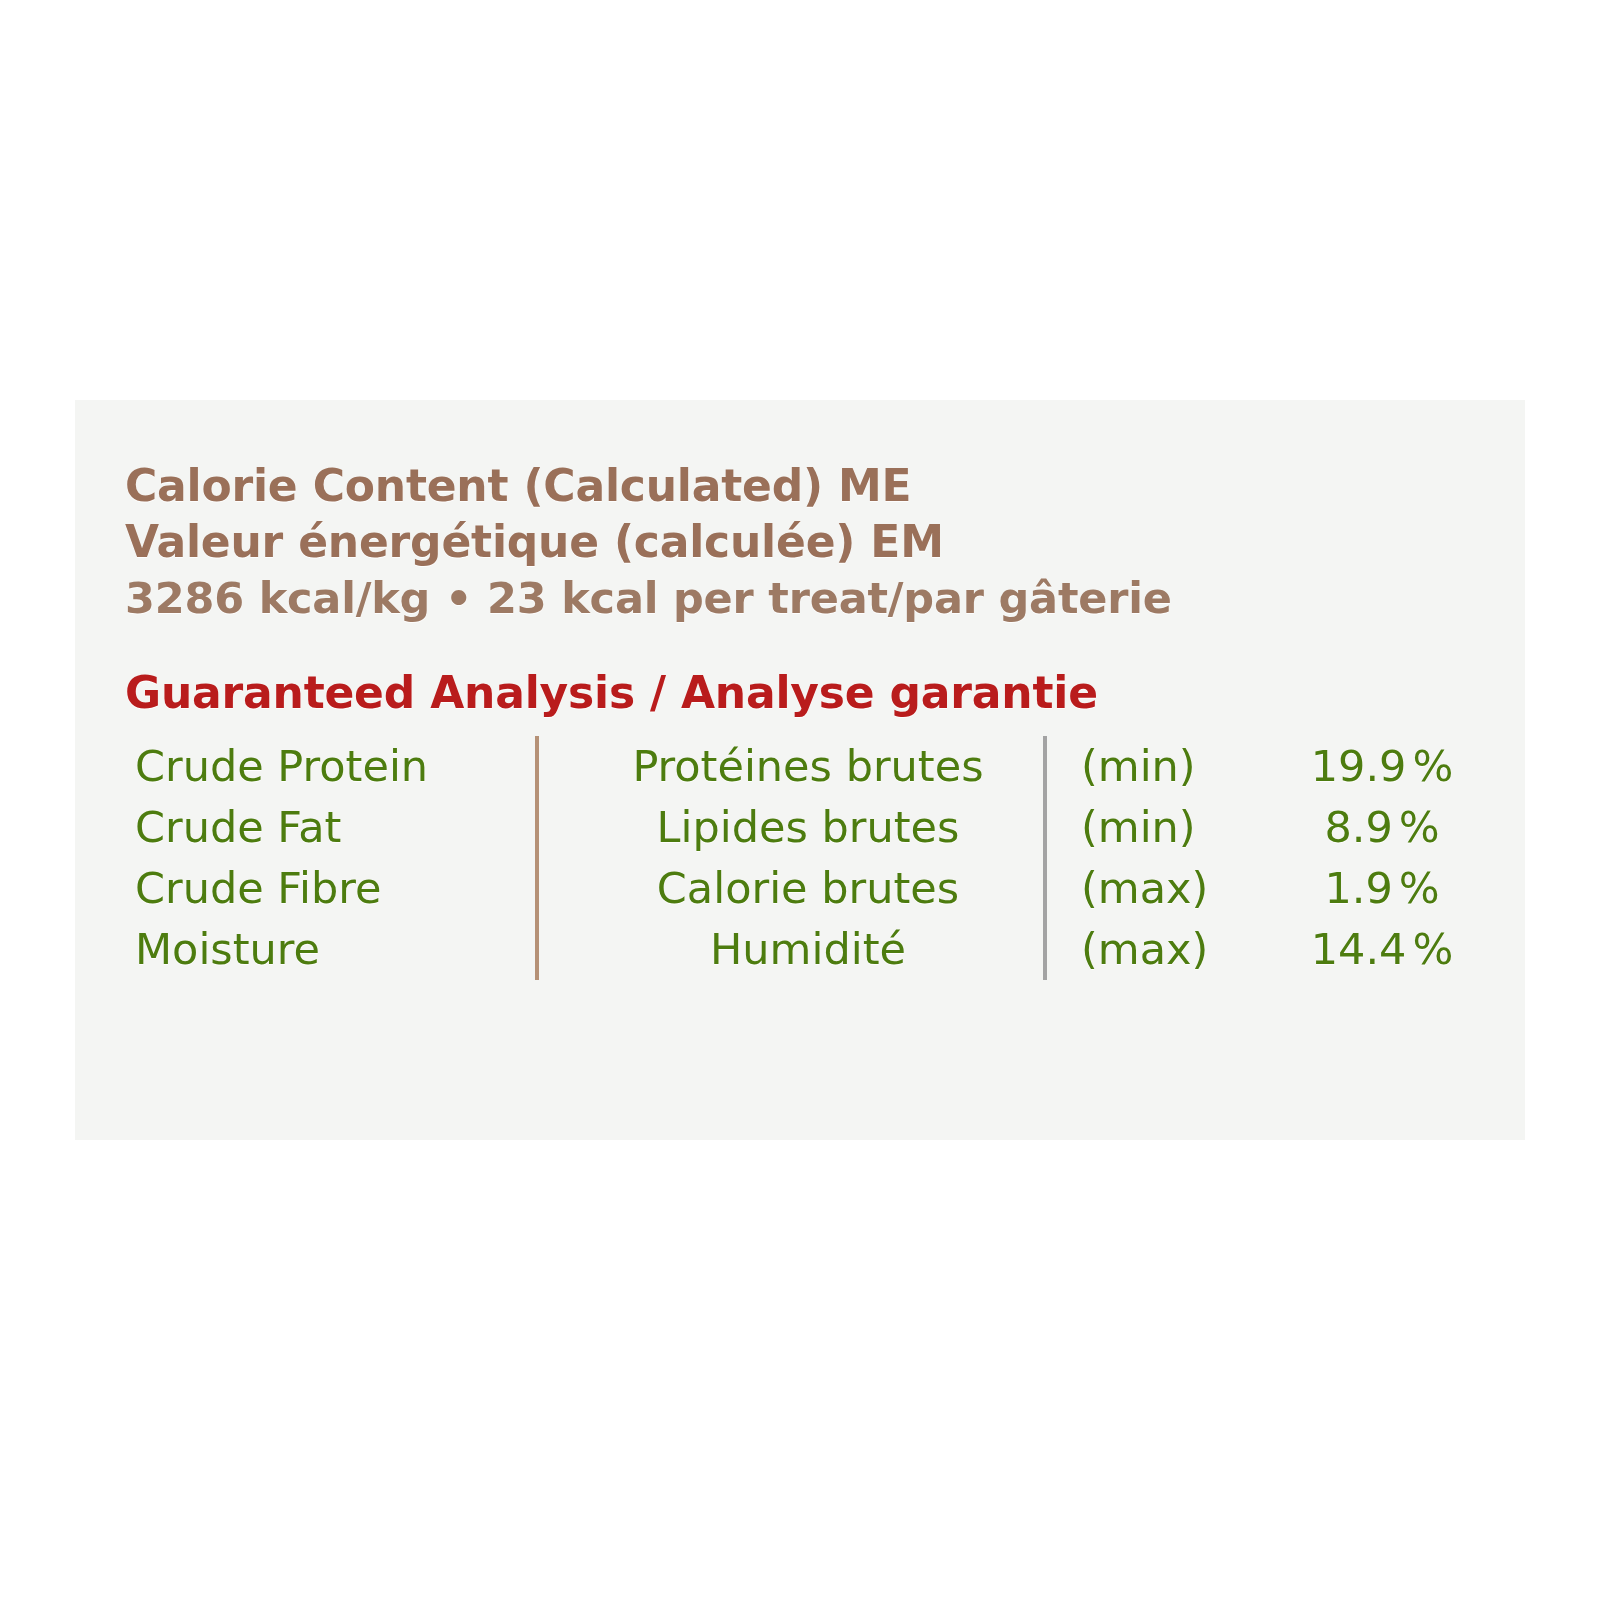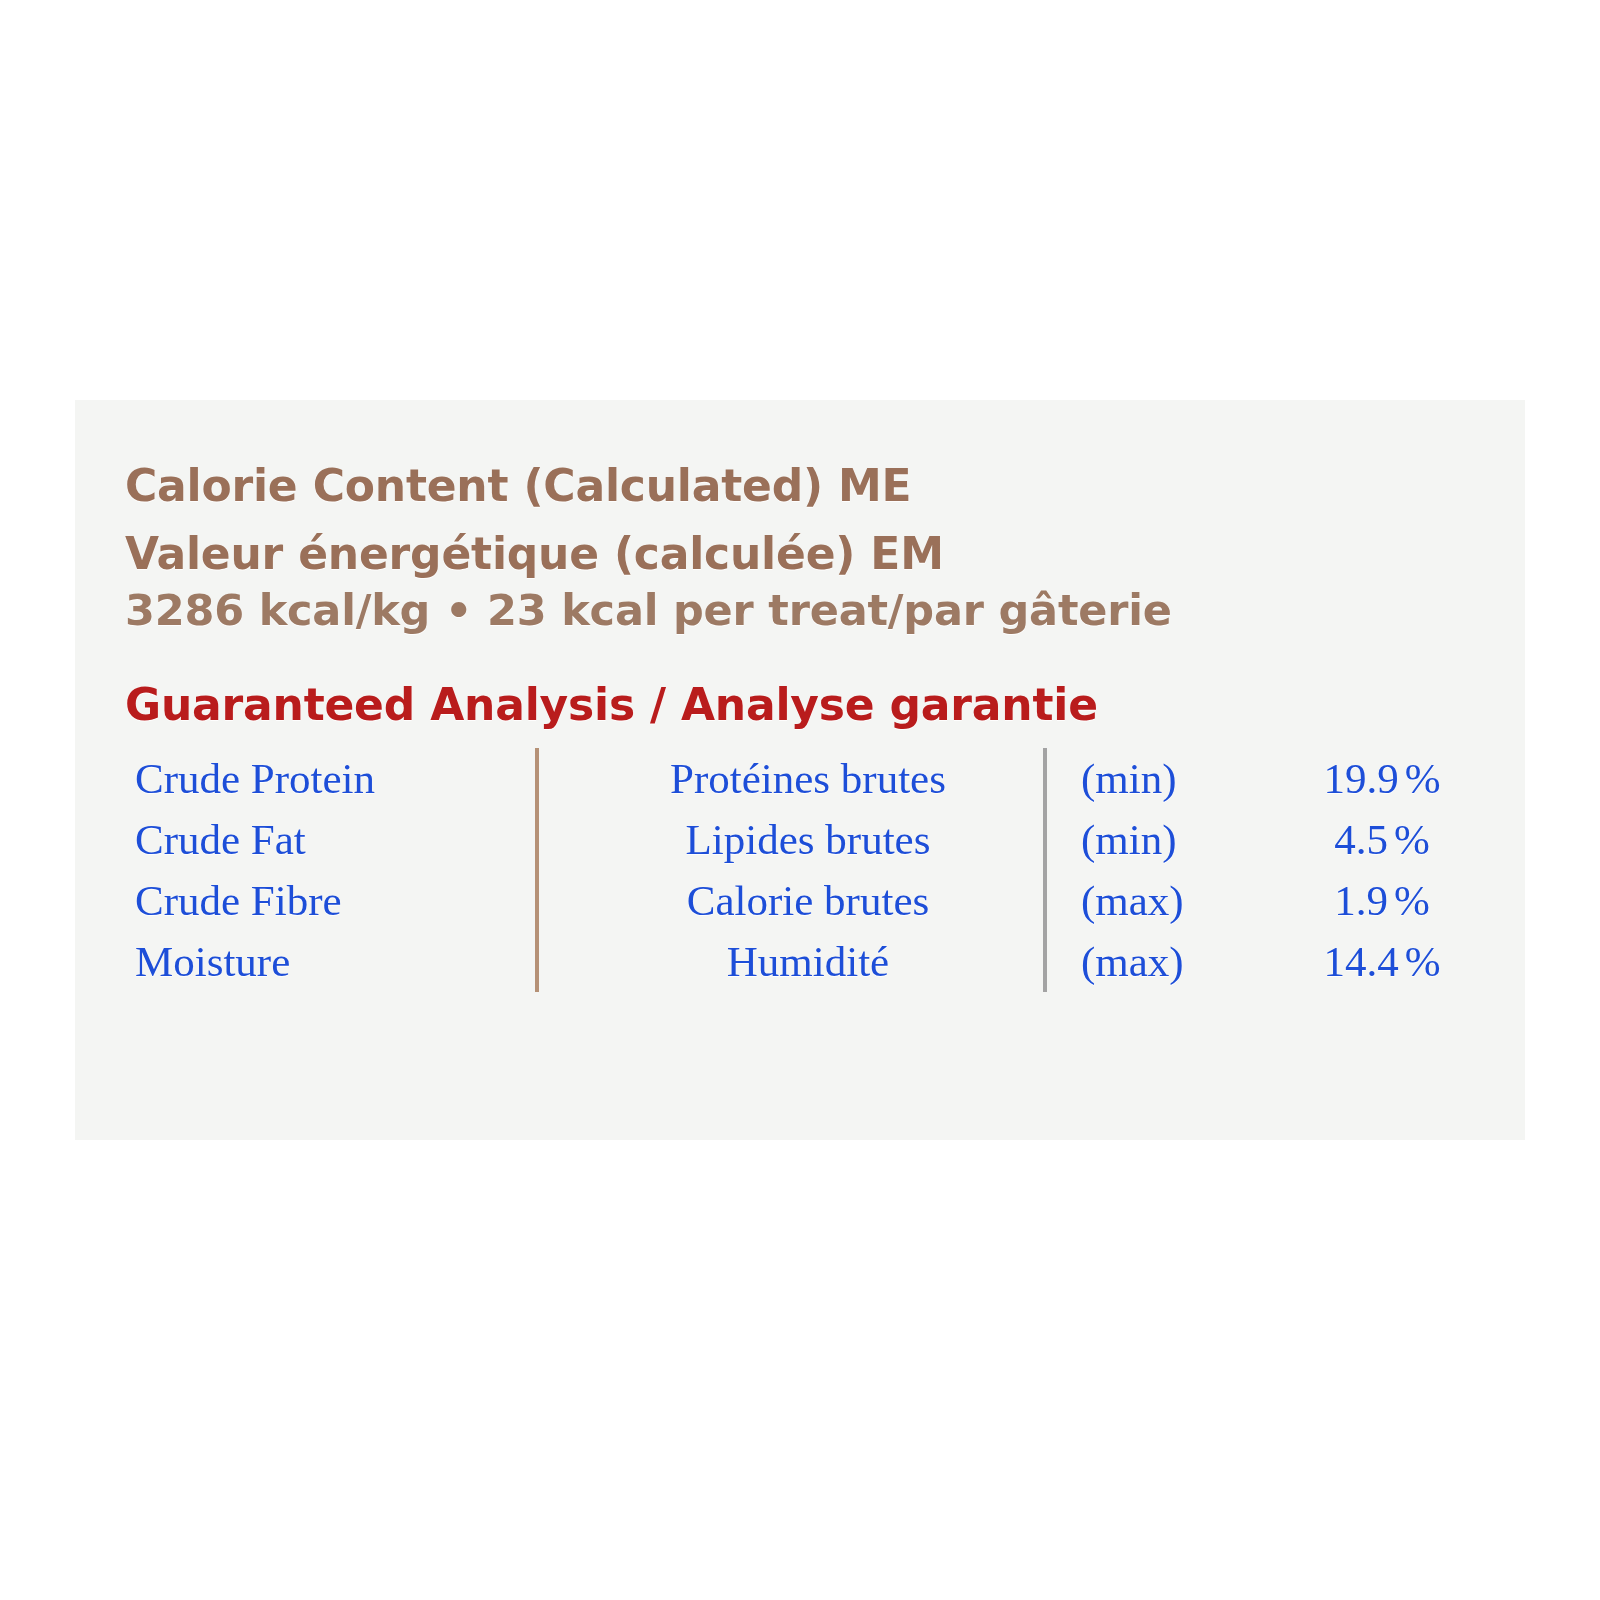--- a/index.html
+++ b/index.html
@@ -29,21 +29,20 @@
     margin-top: 18px;
   }
 
   .line-bold {
     color: #9a7059;
     font-weight: bold;
     font-size: 44px;
     line-height: 1.28;
     letter-spacing: -0.2px;
     text-shadow: 0 1px 0 rgba(255,255,255,0.85);
-    margin-top: 12px;
   }
 
   .line-regular {
     color: #9d7a64;
     font-weight: bold;
     font-size: 43px;
     line-height: 1.3;
     letter-spacing: -0.2px;
     text-shadow: 0 1px 0 rgba(255,255,255,0.85);
   }
@@ -58,28 +57,27 @@
     text-shadow: 0 1px 0 rgba(255,255,255,0.85);
   }
 
   .ga-table {
     width: 100%;
     border-collapse: collapse;
     margin-top: 8px;
   }
 
   .ga-table td {
-    color: #1d4ed8;
+    color: #4d7c0f;
     font-size: 43px;
     line-height: 1.0;
     padding: 9px 0;
     vertical-align: baseline;
     text-shadow: 0 1px 0 rgba(255,255,255,0.85);
     white-space: nowrap;
-    font-family: Liberation Serif, serif;
   }
 
   td.col-en {
     width: 400px;
     padding-left: 10px;
   }
   td.col-fr {
     width: 470px;
     border-left: 4px solid #b59176;
     padding-left: 34px;
@@ -117,21 +115,21 @@
       <tr>
         <td class="col-en">Crude Protein</td>
         <td class="col-fr">Protéines brutes</td>
         <td class="col-lim">(min)</td>
         <td class="col-val"><span>19.9</span><span class="unit">%</span></td>
       </tr>
       <tr>
         <td class="col-en">Crude Fat</td>
         <td class="col-fr">Lipides brutes</td>
         <td class="col-lim">(min)</td>
-        <td class="col-val"><span>4.5</span><span class="unit">%</span></td>
+        <td class="col-val"><span>8.9</span><span class="unit">%</span></td>
       </tr>
       <tr>
         <td class="col-en">Crude Fibre</td>
         <td class="col-fr">Calorie brutes</td>
         <td class="col-lim">(max)</td>
         <td class="col-val"><span>1.9</span><span class="unit">%</span></td>
       </tr>
       <tr>
         <td class="col-en">Moisture</td>
         <td class="col-fr">Humidité</td>

